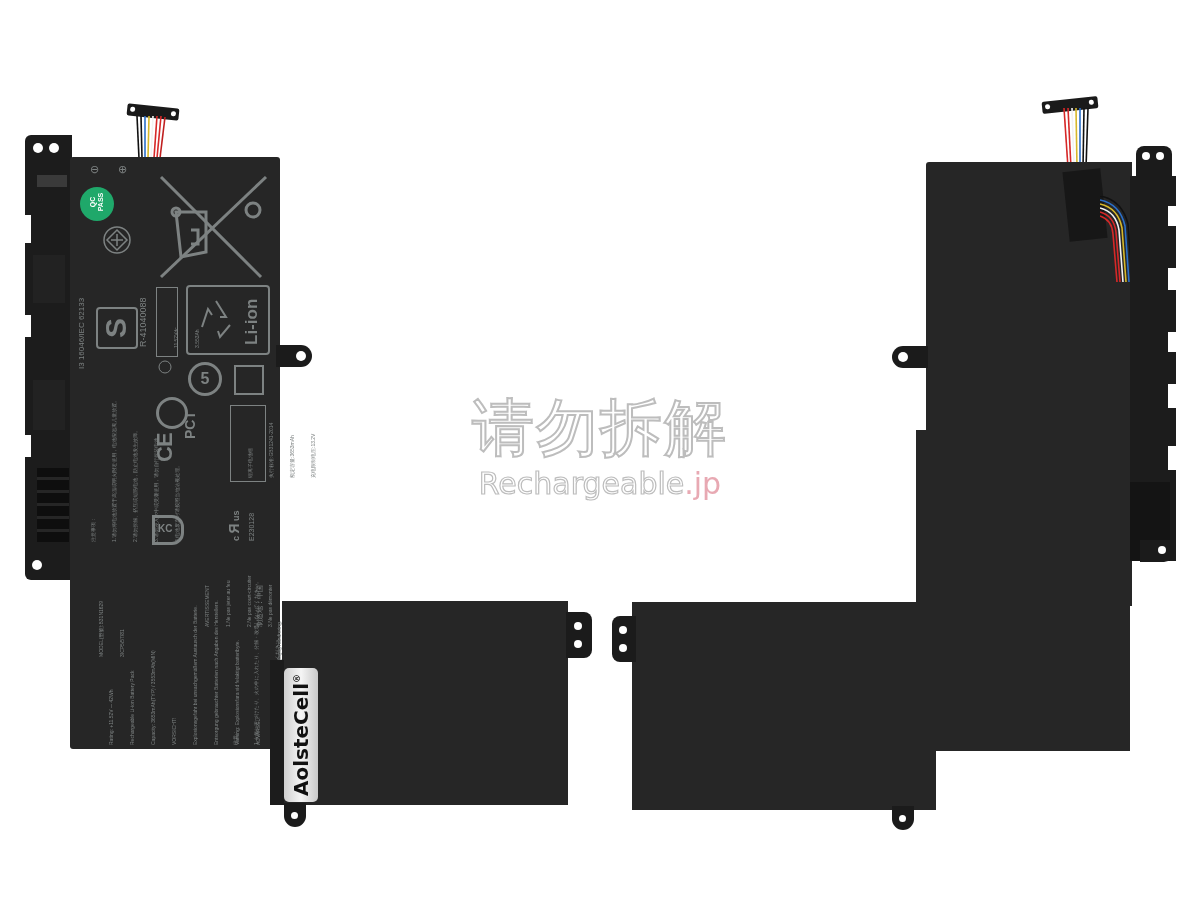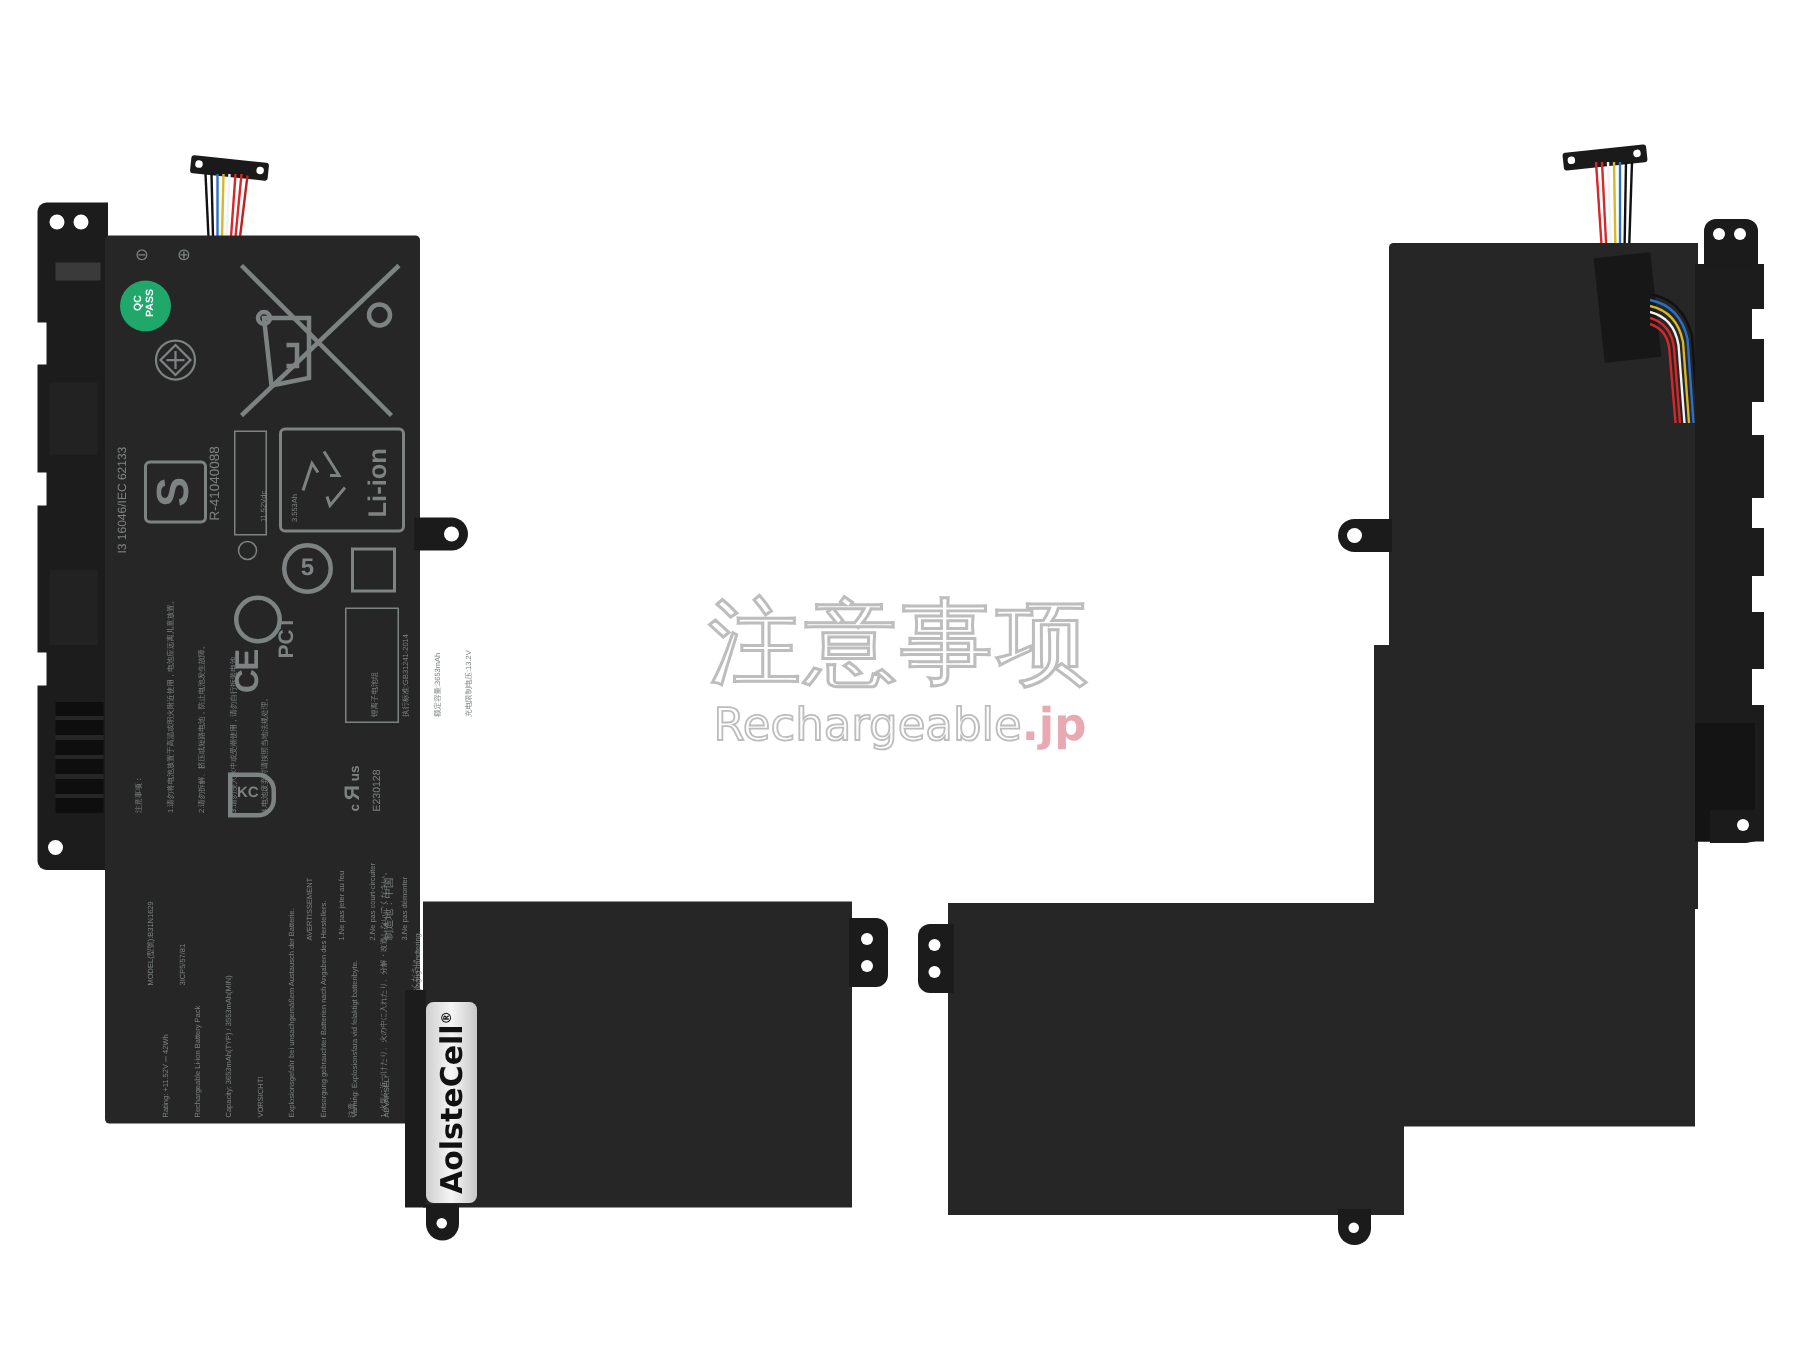--- a/index.html
+++ b/index.html
@@ -271,17 +271,17 @@
   <div class="tab" style="left:12px;top:616px;width:24px;height:46px;border-radius:8px 0 0 8px;">
     <div class="hole" style="left:7px;top:10px;width:8px;height:8px;"></div>
     <div class="hole" style="left:7px;top:28px;width:8px;height:8px;"></div>
   </div>
   <div class="tab" style="left:292px;top:806px;width:22px;height:24px;border-radius:0 0 11px 11px;">
     <div class="hole" style="left:7px;top:9px;width:7px;height:7px;"></div>
   </div>
 </div>
 
 <div class="abs" style="left:420px;top:392px;width:360px;height:130px;text-align:center;">
-  <div style="font-family:'DejaVu Sans',sans-serif;font-size:62px;line-height:72px;color:rgba(255,255,255,0.85);-webkit-text-stroke:2px #bdbdbd;letter-spacing:2px;">注意事项</div>
+  <div style="font-family:'DejaVu Sans',sans-serif;font-size:62px;line-height:72px;color:rgba(255,255,255,0.85);-webkit-text-stroke:2px #bdbdbd;letter-spacing:2px;">请勿拆解</div>
   <div style="font-family:'DejaVu Sans',sans-serif;font-size:30px;line-height:40px;">
-    <span style="color:rgba(255,255,255,0.85);-webkit-text-stroke:1.2px #bdbdbd;">Rechargeable</span><span style="color:#e8a9b3;font-weight:bold;">.jp</span>
+    <span style="color:rgba(255,255,255,0.85);-webkit-text-stroke:1.2px #bdbdbd;">Rechargeable</span><span style="color:#e8a9b3;font-weight:normal;">.jp</span>
   </div>
 </div>
 
 </body></html>

